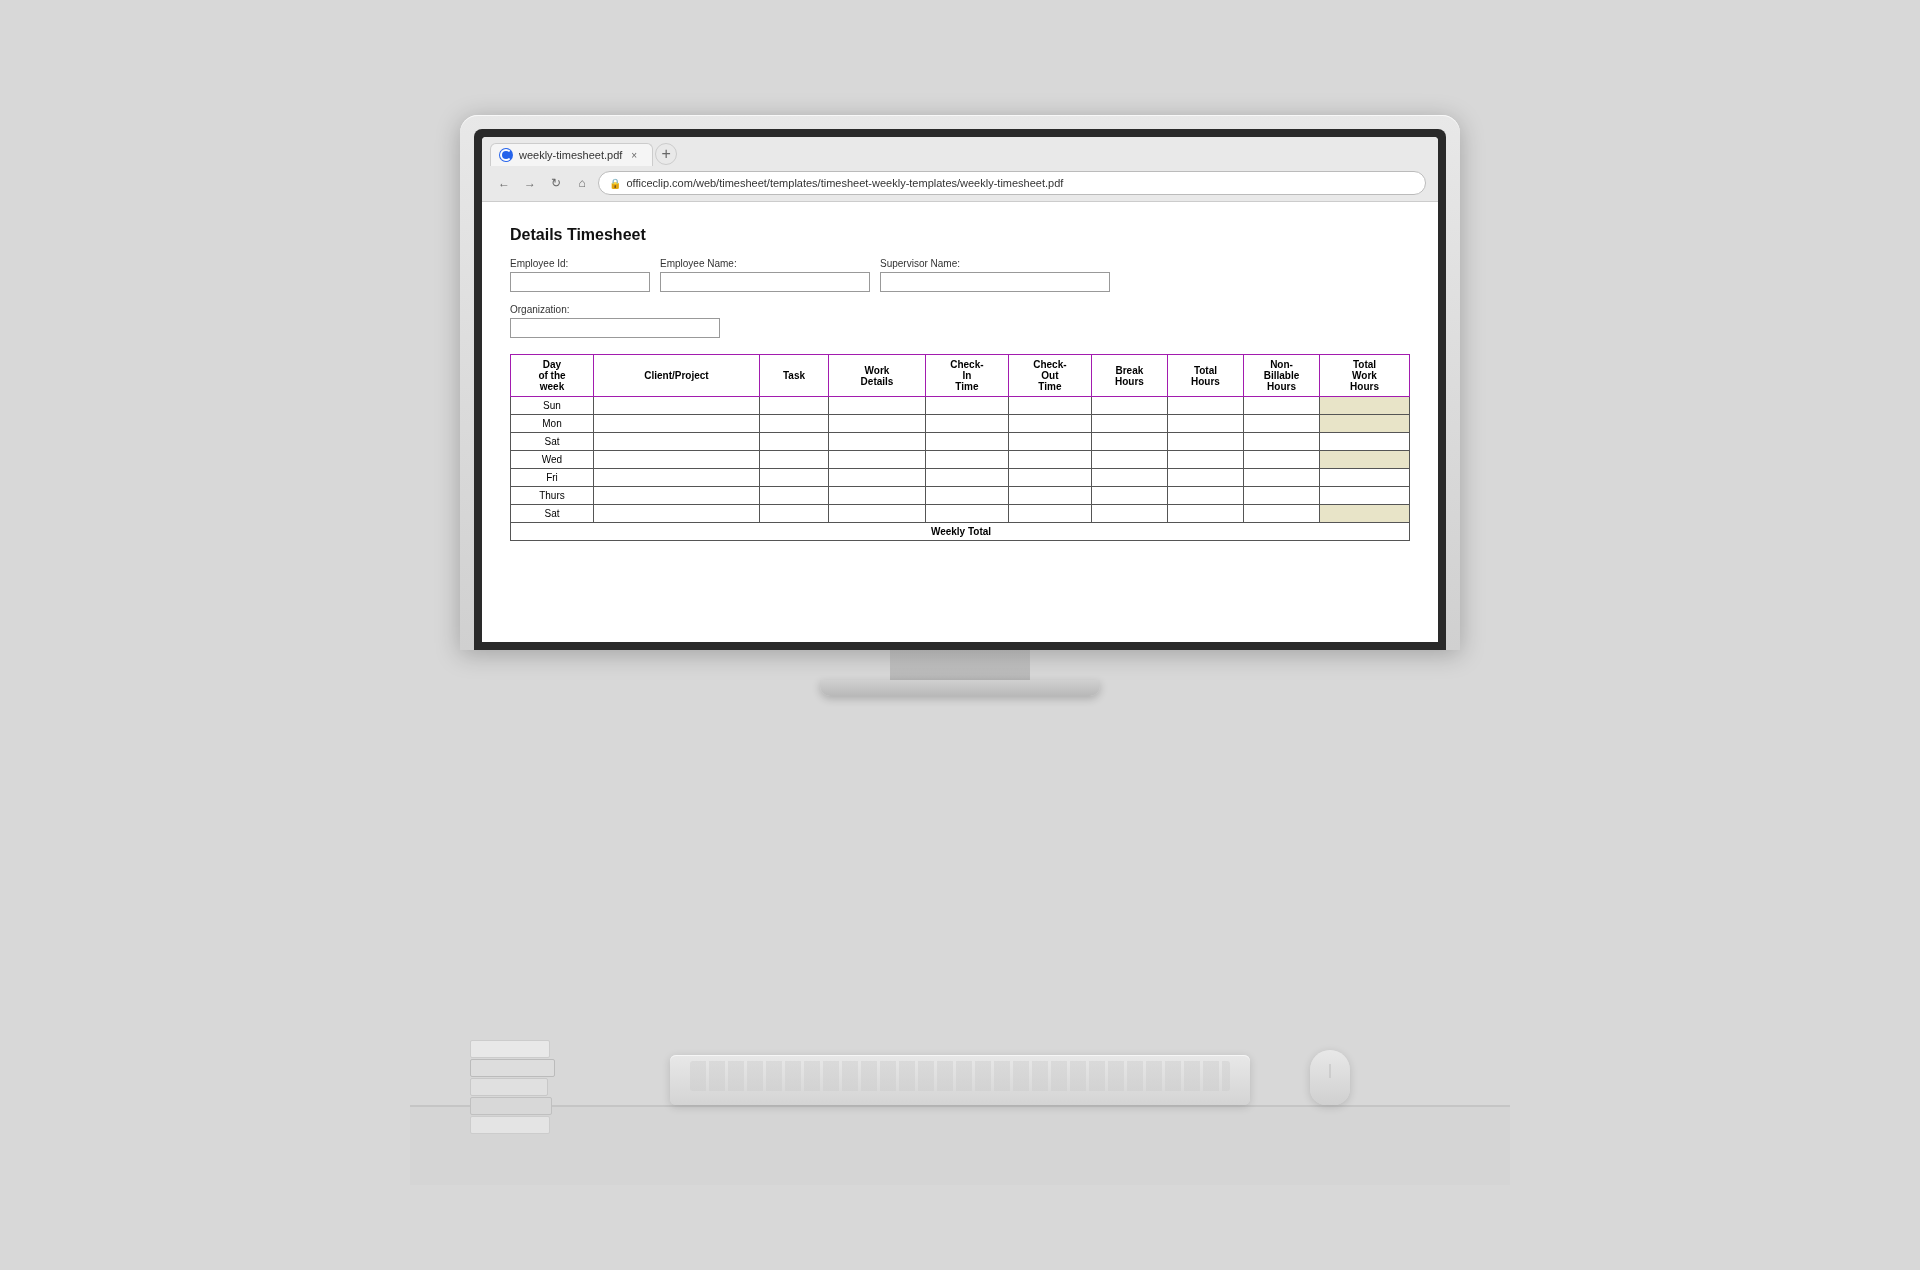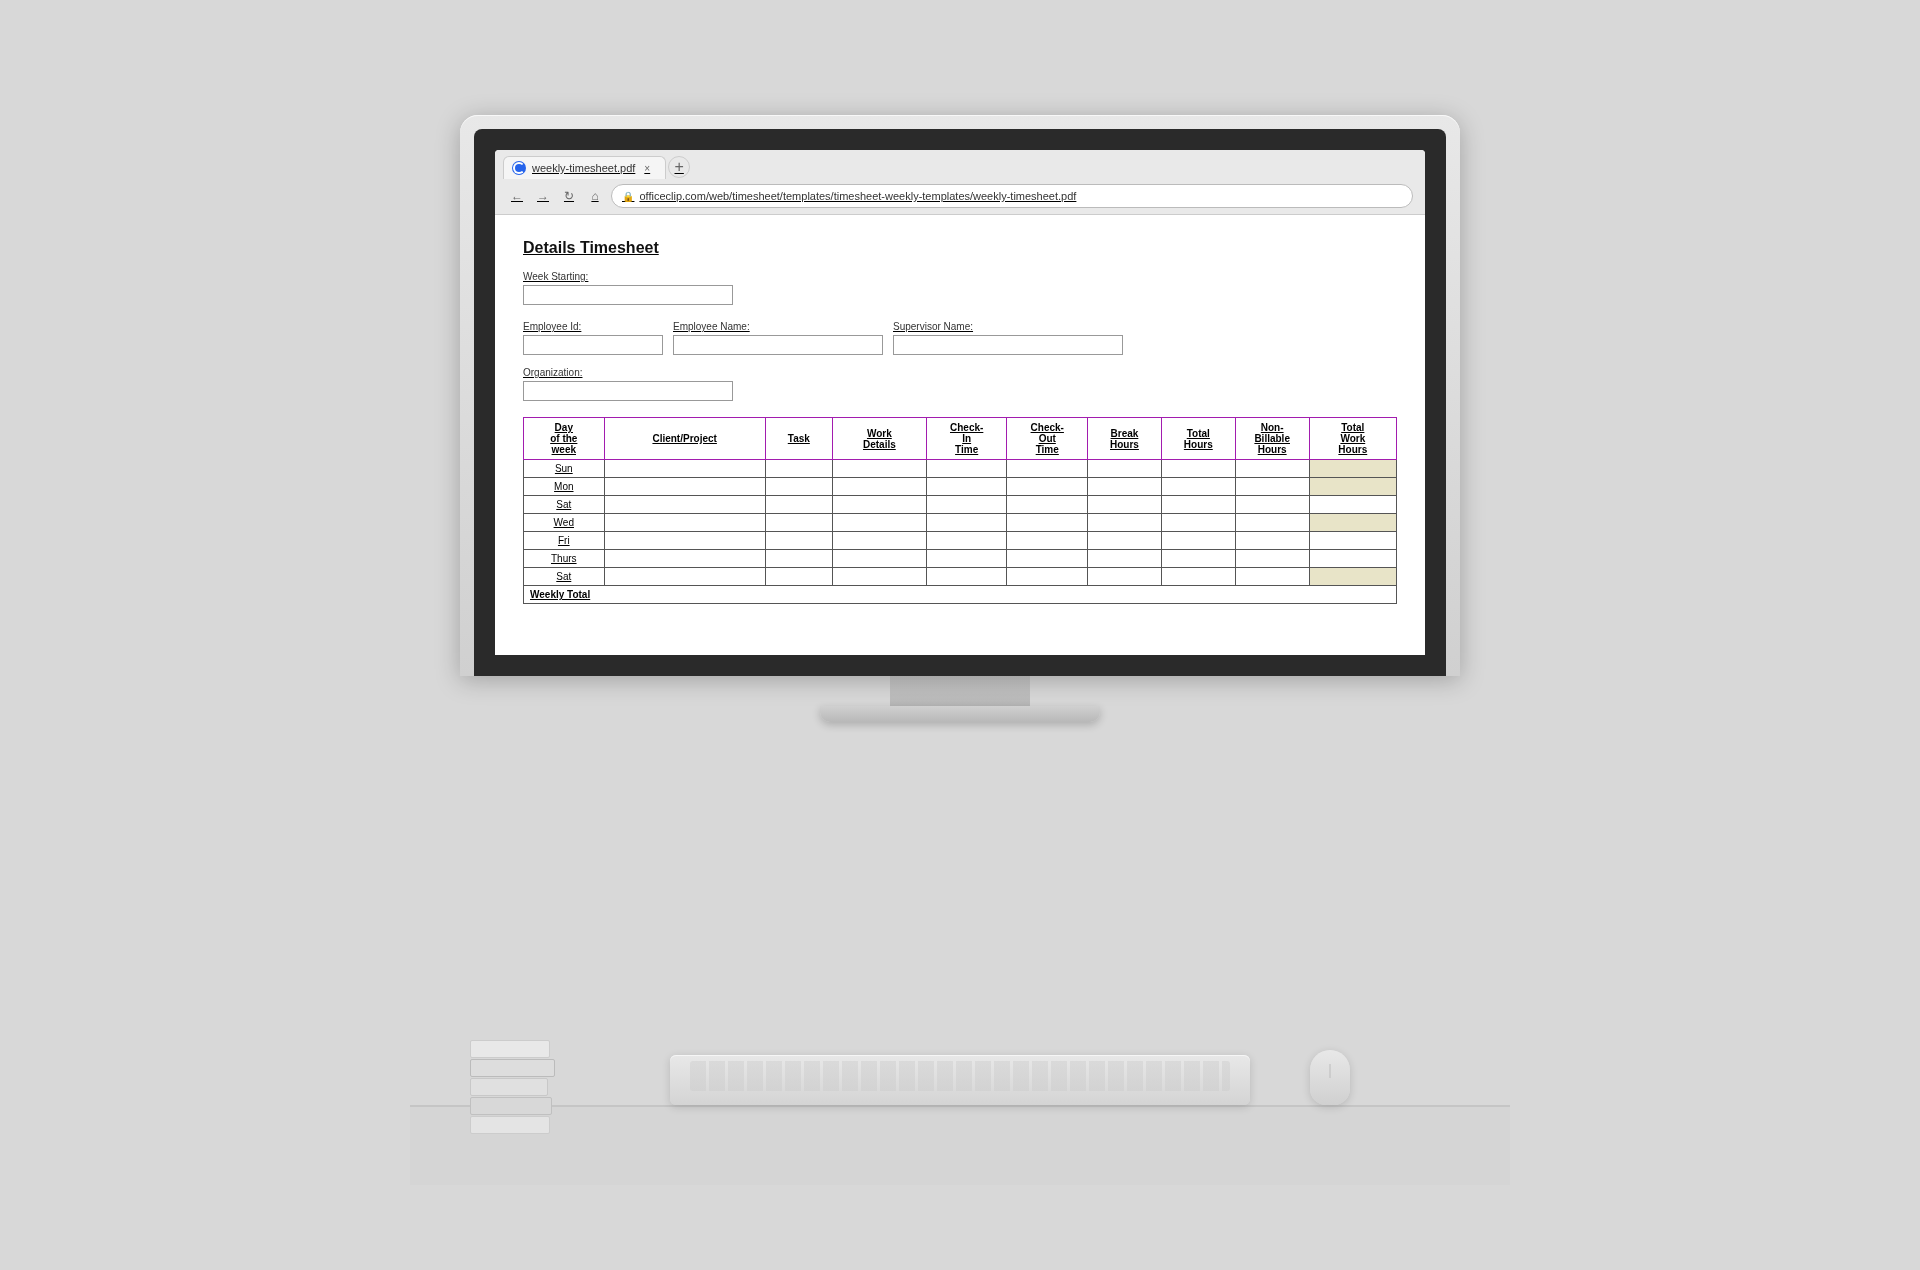--- a/index.html
+++ b/index.html
@@ -22,22 +22,21 @@
       border-radius: 18px 18px 0 0;
       box-shadow: 0 4px 24px rgba(0,0,0,0.25), inset 0 1px 0 rgba(255,255,255,0.7);
       padding: 14px 14px 0 14px;
       position: relative;
     }
 
     
     .screen-bezel {
       background: #2a2a2a;
       border-radius: 8px 8px 0 0;
-      padding: 21px;
-      text-decoration: underline;
+      padding: 8px;
     }
 
     
     .browser {
       background: #f5f5f5;
       border-radius: 4px 4px 0 0;
       overflow: hidden;
     }
 
     
@@ -394,24 +393,20 @@
                 <span class="lock-icon">🔒</span>
                 <span>officeclip.com/web/timesheet/templates/timesheet-weekly-templates/weekly-timesheet.pdf</span>
               </div>
             </div>
           </div>
 
           <div class="browser-content">
 
             <div class="doc-title">Details Timesheet</div>
 
-            <div class="field-group">
-              <div class="field-label">Week Starting:</div>
-              <div class="field-input" style="width:210px;"></div>
-            </div>
 
             <div class="field-row">
               <div class="field-col">
                 <label>Employee Id:</label>
                 <div class="input-box" style="width:140px;"></div>
               </div>
               <div class="field-col">
                 <label>Employee Name:</label>
                 <div class="input-box" style="width:210px;"></div>
               </div>
@@ -520,21 +515,21 @@
                     <td></td>
                     <td></td>
                     <td></td>
                     <td></td>
                     <td></td>
                     <td></td>
                     <td></td>
                     <td class="shaded"></td>
                   </tr>
                   <tr class="weekly-total-row">
-                    <td colspan="10" style="text-align: left; padding-left: 6px;">Weekly Total</td>
+                    <td colspan="10" style="text-align: center; padding-left: 6px;">Weekly Total</td>
                   </tr>
                 </tbody>
             </table>
 
           </div>
         </div>
       </div>
     </div>
 
     <div class="monitor-neck"></div>

